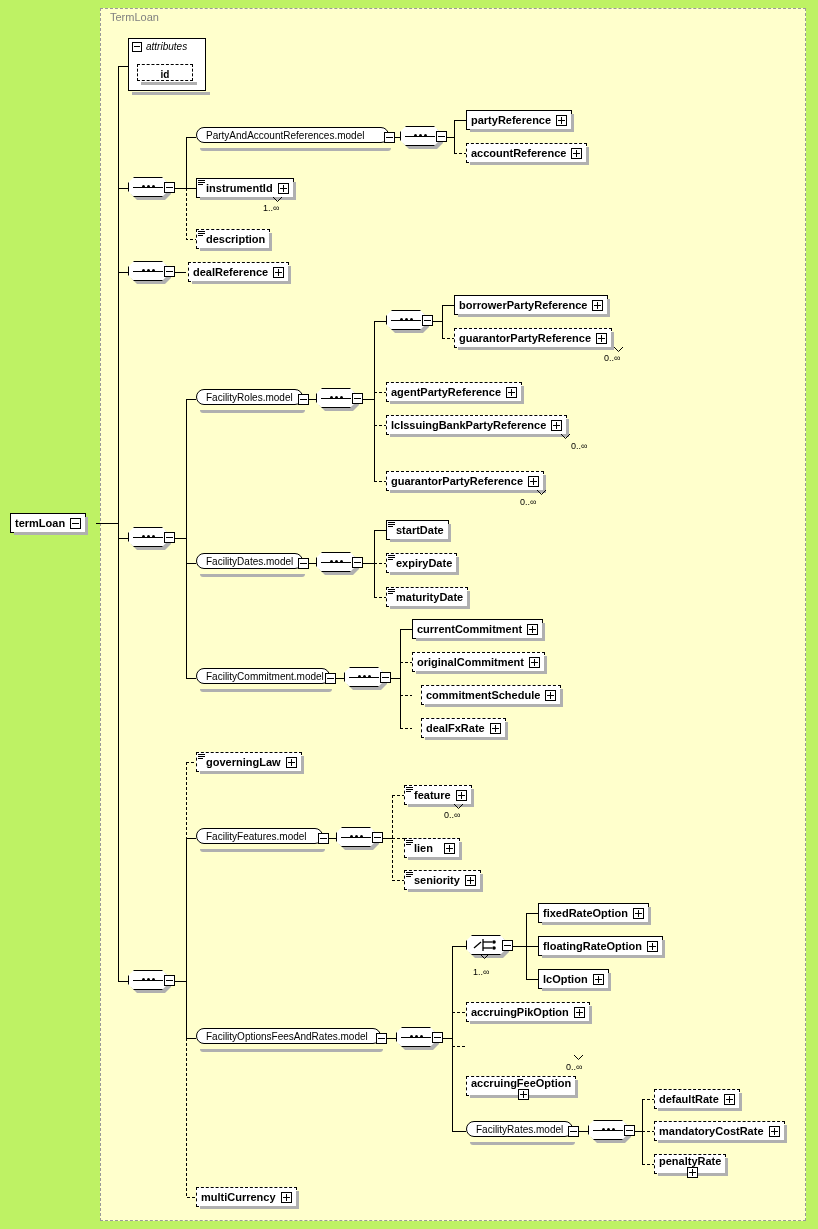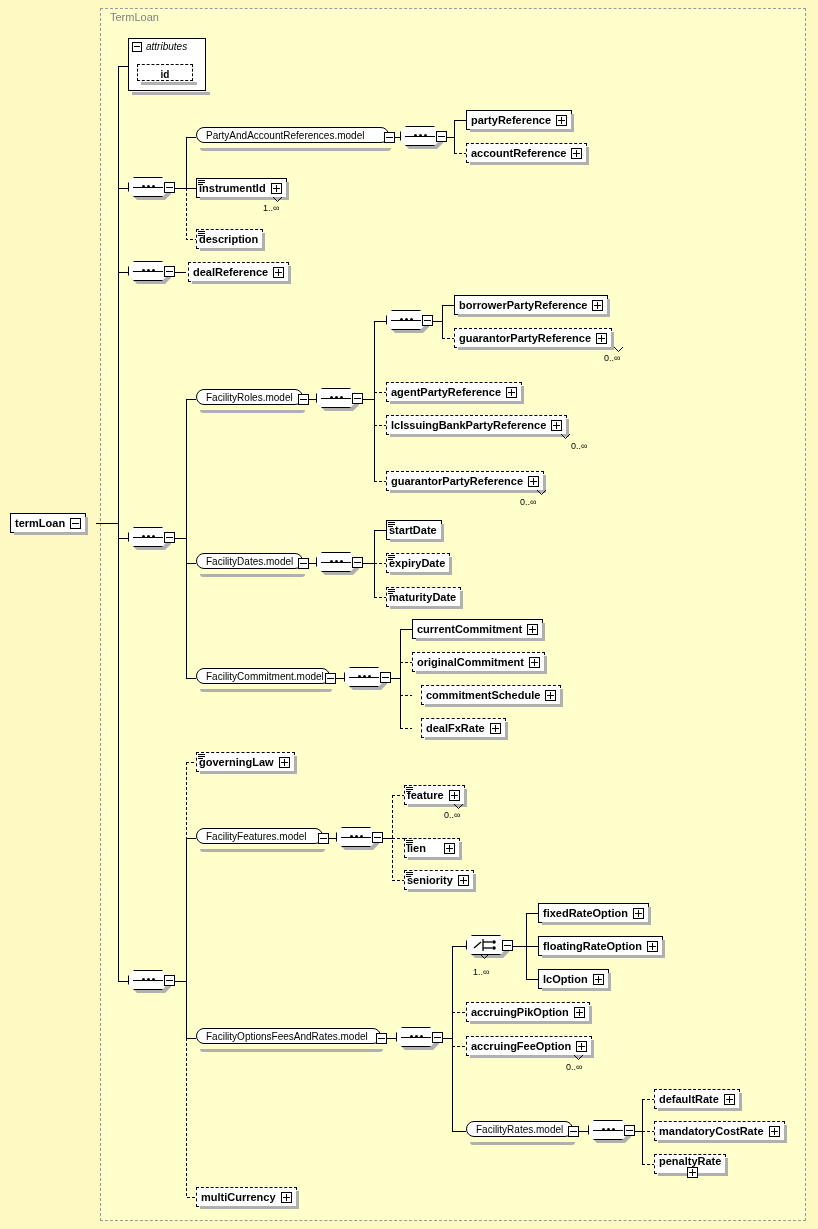--- a/index.html
+++ b/index.html
@@ -1,17 +1,17 @@
 <!DOCTYPE html>
 <html><head>
 <meta charset="utf-8">
 <style>
   html,body{margin:0;padding:0;background:#ffffff;}
   body{font-family:"Liberation Sans", sans-serif;}
-  #stage{position:relative;width:818px;height:1229px;background:#fef9c3;overflow:hidden;}
+  #stage{position:relative;width:818px;height:1229px;background:#bef264;overflow:hidden;}
 
   
   #group-region{
     position:absolute;left:100px;top:8px;width:706px;height:1213px;
     background:#ffffcc;border:1px dashed #999999;box-sizing:border-box;
   }
   #group-label{
     position:absolute;left:110px;top:11px;font-size:11px;color:#808080;
     font-family:"Liberation Sans", sans-serif;
   }
@@ -29,21 +29,21 @@
   .nd .shadow{position:absolute;left:3px;top:100%;width:100%;height:3px;background:#b0b0b0;}
   .nd .rshadow{position:absolute;left:100%;top:3px;width:3px;height:100%;background:#b0b0b0;}
   .nd .lbl{position:relative;z-index:2;}
 
   
   .tglyph{position:absolute;left:1px;top:1px;width:7px;height:6px;z-index:3;}
   .tglyph i{display:block;height:1px;background:#000;margin-bottom:1px;}
   .tglyph i:nth-child(1){width:7px;}
   .tglyph i:nth-child(2){width:7px;}
   .tglyph i:nth-child(3){width:5px;}
-  .nd.hasglyph{padding-left:2px;}
+  .nd.hasglyph{padding-left:9px;}
 
   
   .pm{position:absolute;width:11px;height:11px;border:1px solid #000;background:#fff;
       box-sizing:border-box;z-index:6;}
   .pm::before{content:"";position:absolute;left:1px;top:4px;width:7px;height:1px;background:#000;}
 
   
   .inpm{position:relative;width:11px;height:11px;border:1px solid #000;background:#fff;
         box-sizing:border-box;margin-left:5px;flex:0 0 auto;z-index:4;}
   .inpm::before{content:"";position:absolute;left:1px;top:4px;width:7px;height:1px;background:#000;}
@@ -656,21 +656,21 @@
     <span class="inpm plus"></span>
   </div>
 
   <div class="nd dashed" style="left:466px;top:1002px;">
     <div class="shadow"></div>
       <div class="rshadow"></div>
     <span class="lbl">accruingPikOption</span>
     <span class="inpm plus"></span>
   </div>
 
-  <div class="nd dashed" style="left:466px;top:1036px;">
+  <div class="nd dashed" style="left:466px;top:1076px;flex-direction:column;">
     <div class="shadow"></div>
       <div class="rshadow"></div>
     <span class="lbl">accruingFeeOption</span>
     <span class="inpm plus"></span>
   </div>
   <svg class="rep" style="left:574px;top:1055px;" viewBox="0 0 9 5">
       <path d="M0,0 L4.5,4.5 L9,0" stroke="#000" fill="none" stroke-width="1"></path>
     </svg>
   <div class="occ" style="left:566px;top:1062px;">0..∞</div>
 

